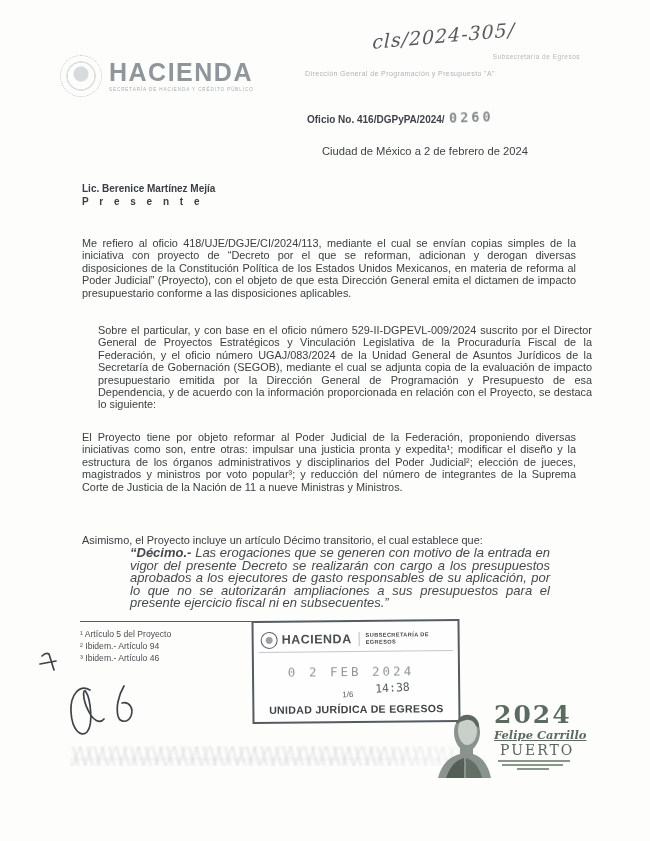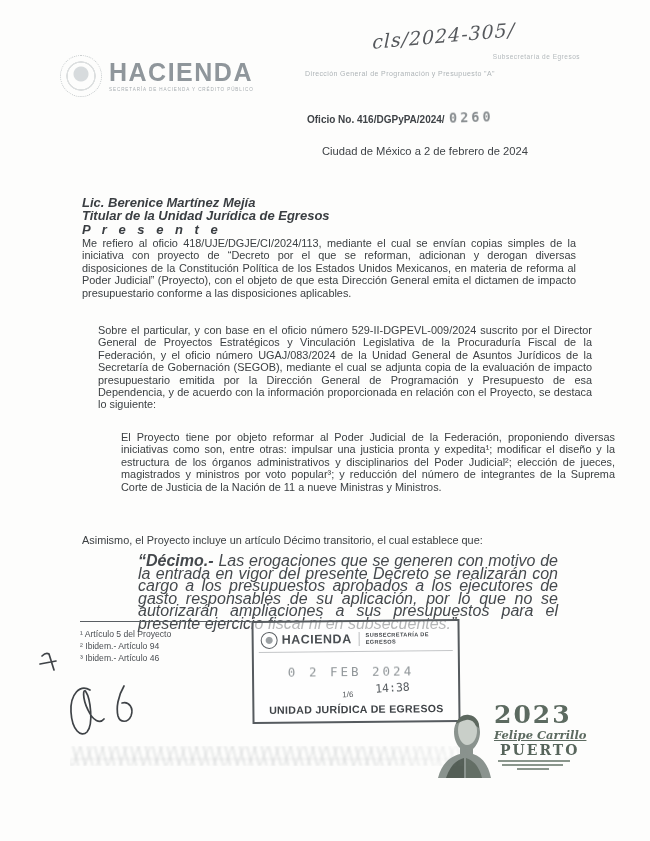--- a/index.html
+++ b/index.html
@@ -43,34 +43,34 @@
   
   .oficio{position:absolute;left:307px;top:109px;white-space:nowrap;}
   .oficio-label{font-weight:700;font-size:10px;color:#3f4347;}
   .oficio-num{
     display:inline-block;font-family:"DejaVu Sans Mono",monospace;font-weight:700;
     font-size:13.5px;color:#878c8f;letter-spacing:3px;transform:rotate(-2deg) translateY(-1px);
     filter:blur(.2px);margin-left:4px;
   }
   .dateline{position:absolute;left:322px;top:145px;font-size:11.2px;color:#3f4347;}
   
-  .addressee{position:absolute;left:82px;top:196px;font-weight:700;font-size:13px;line-height:13.4px;color:#3a3e42;font-style:italic;}
+  .addressee{position:absolute;left:82px;top:182px;font-weight:700;font-size:10px;line-height:13.4px;color:#3a3e42;}
   .addressee .salut{letter-spacing:4px;}
   
   .bodypar{
     position:absolute;left:82px;width:494px;margin:0;
     font-size:10.9px;line-height:12.4px;text-align:justify;color:#3c4043;
   }
   .p1{top:237px;}
   .p2{top:324px;margin-left:16px;}
-  .p3{top:431px;margin-left:39px;}
+  .p3{top:431px;}
   .p4{top:534px;width:480px;}
   .quote{
-    position:absolute;left:130px;top:547px;width:420px;margin:8px;
-    font-size:16px;line-height:12.6px;text-align:justify;color:#45494d;
+    position:absolute;left:130px;top:547px;width:420px;margin:0;
+    font-size:13px;line-height:12.6px;text-align:justify;color:#45494d;
     font-style:italic;
   }
   .quote b{font-weight:700;font-style:italic;}
   
   .fn-rule{position:absolute;left:80px;top:621px;width:224px;border-top:1.4px solid #595e62;}
   .footnotes{position:absolute;left:80px;top:628px;font-size:8.6px;line-height:12px;color:#4a4e52;}
   
   .stamp{
     position:absolute;left:252px;top:620px;width:204px;height:99px;
     border:2px solid #565b5f;transform:rotate(-.6deg);background:rgba(255,255,255,.6);
@@ -112,21 +112,21 @@
   .fcp-portrait{position:absolute;left:0;top:8px;}
   .fcp-year{
     position:absolute;left:58px;top:0;font-family:"DejaVu Serif",serif;font-weight:700;
     font-size:25px;letter-spacing:2px;color:#5c6a60;line-height:25px;
   }
   .fcp-name{
     position:absolute;left:58px;top:26px;font-family:"DejaVu Serif",serif;font-style:italic;
     font-weight:700;font-size:11.5px;color:#5c6a60;white-space:nowrap;text-decoration:underline;
   }
   .fcp-surname{
-    position:absolute;left:64px;top:40px;font-family:"DejaVu Serif",serif;font-weight:700;
+    position:absolute;left:64px;top:40px;font-family:"DejaVu Serif",serif;font-weight:400;
     font-size:14px;letter-spacing:2px;color:#57655b;
   }
   .fcp-bars{position:absolute;left:62px;top:58px;width:72px;}
   .fcp-bars div{height:2.2px;background:#8a968c;margin-bottom:1.8px;filter:blur(.4px);}
   .fcp-bars div:nth-child(2){width:85%;margin-left:5%;}
   .fcp-bars div:nth-child(3){width:45%;margin-left:26%;}
   
   .pattern-strip{
     position:absolute;left:70px;top:746px;width:402px;height:20px;opacity:.55;
     background:
@@ -155,21 +155,20 @@
   </div>
   <div class="lh-line2">Dirección General de Programación y Presupuesto "A"</div>
 
   <div class="oficio">
     <span class="oficio-label">Oficio No. 416/DGPyPA/2024/</span><span class="oficio-num">0260</span>
   </div>
   <div class="dateline">Ciudad de México a 2 de febrero de 2024</div>
 
   <div class="addressee">
     <div>Lic. Berenice Martínez Mejía</div>
-    <div>Titular de la Unidad Jurídica de Egresos</div>
     <div class="salut">P r e s e n t e</div>
   </div>
 
   <p class="bodypar p1">Me refiero al oficio 418/UJE/DGJE/CI/2024/113, mediante el cual se envían copias simples de la iniciativa con proyecto de “Decreto por el que se reforman, adicionan y derogan diversas disposiciones de la Constitución Política de los Estados Unidos Mexicanos, en materia de reforma al Poder Judicial” (Proyecto), con el objeto de que esta Dirección General emita el dictamen de impacto presupuestario conforme a las disposiciones aplicables.</p>
   <p class="bodypar p2">Sobre el particular, y con base en el oficio número 529-II-DGPEVL-009/2024 suscrito por el Director General de Proyectos Estratégicos y Vinculación Legislativa de la Procuraduría Fiscal de la Federación, y el oficio número UGAJ/083/2024 de la Unidad General de Asuntos Jurídicos de la Secretaría de Gobernación (SEGOB), mediante el cual se adjunta copia de la evaluación de impacto presupuestario emitida por la Dirección General de Programación y Presupuesto de esa Dependencia, y de acuerdo con la información proporcionada en relación con el Proyecto, se destaca lo siguiente:</p>
   <p class="bodypar p3">El Proyecto tiene por objeto reformar al Poder Judicial de la Federación, proponiendo diversas iniciativas como son, entre otras: impulsar una justicia pronta y expedita¹; modificar el diseño y la estructura de los órganos administrativos y disciplinarios del Poder Judicial²; elección de jueces, magistrados y ministros por voto popular³; y reducción del número de integrantes de la Suprema Corte de Justicia de la Nación de 11 a nueve Ministras y Ministros.</p>
   <p class="bodypar p4">Asimismo, el Proyecto incluye un artículo Décimo transitorio, el cual establece que:</p>
 
   <p class="quote"><b>“Décimo.-</b><span> Las erogaciones que se generen con motivo de la entrada en vigor del presente Decreto se realizarán con cargo a los presupuestos aprobados a los ejecutores de gasto responsables de su aplicación, por lo que no se autorizarán ampliaciones a sus presupuestos para el presente ejercicio fiscal ni en subsecuentes.”</span></p>
 
@@ -203,21 +202,21 @@
   <div class="fcp">
     <svg class="fcp-portrait" width="56" height="68" viewBox="0 0 56 68">
       <g>
         <path d="M2,68 C6,52 16,46 24,44 L24,38 C20,34 18,28 18,22 C18,12 24,6 31,6 C38,6 44,12 44,22 C44,29 41,35 37,39 L37,44 C46,47 52,54 55,68 Z" fill="#75807a" opacity=".85"></path>
         <path d="M22,20 C22,12 26,8 31,8 C37,8 41,13 41,21 C41,28 37,35 31,35 C26,35 22,28 22,20 Z" fill="#c9cfc9"></path>
         <path d="M20,14 C22,7 28,4 33,5 C40,6 44,12 43,18 L40,16 C38,11 34,9 30,10 C26,11 23,12 20,14 Z" fill="#5d685f"></path>
         <path d="M10,68 C14,56 20,50 28,48 L28,68 Z" fill="#545e56"></path>
         <path d="M46,68 C43,56 37,50 30,48 L30,68 Z" fill="#636e65"></path>
       </g>
     </svg>
-    <div class="fcp-year">2023</div>
+    <div class="fcp-year">2024</div>
     <div class="fcp-name">Felipe Carrillo</div>
     <div class="fcp-surname">PUERTO</div>
     <div class="fcp-bars">
       <div></div>
         <div></div>
         <div></div>
     </div>
   </div>
 
   <div class="pattern-strip"></div>

